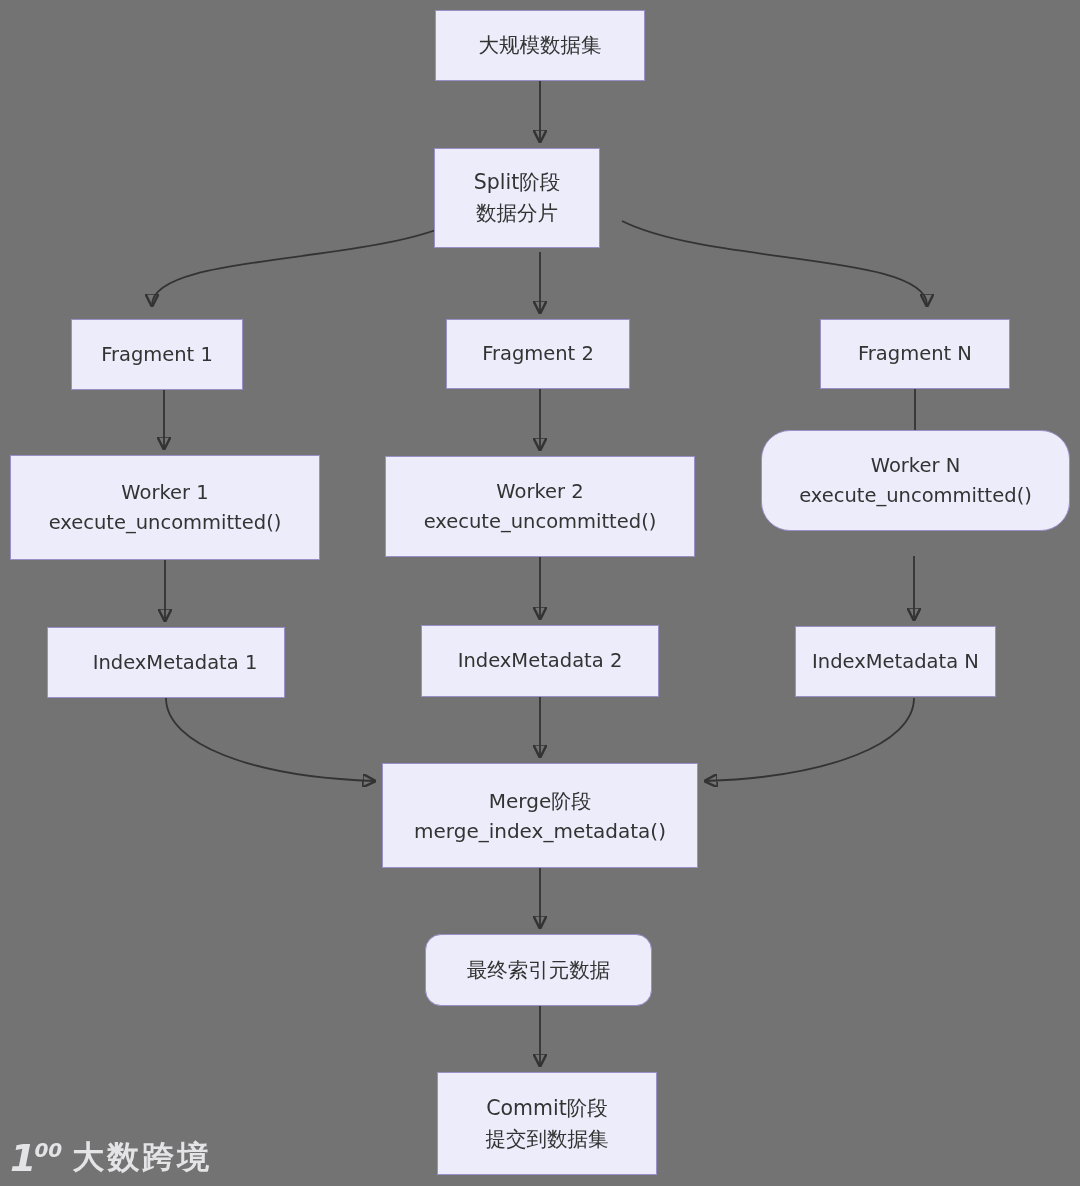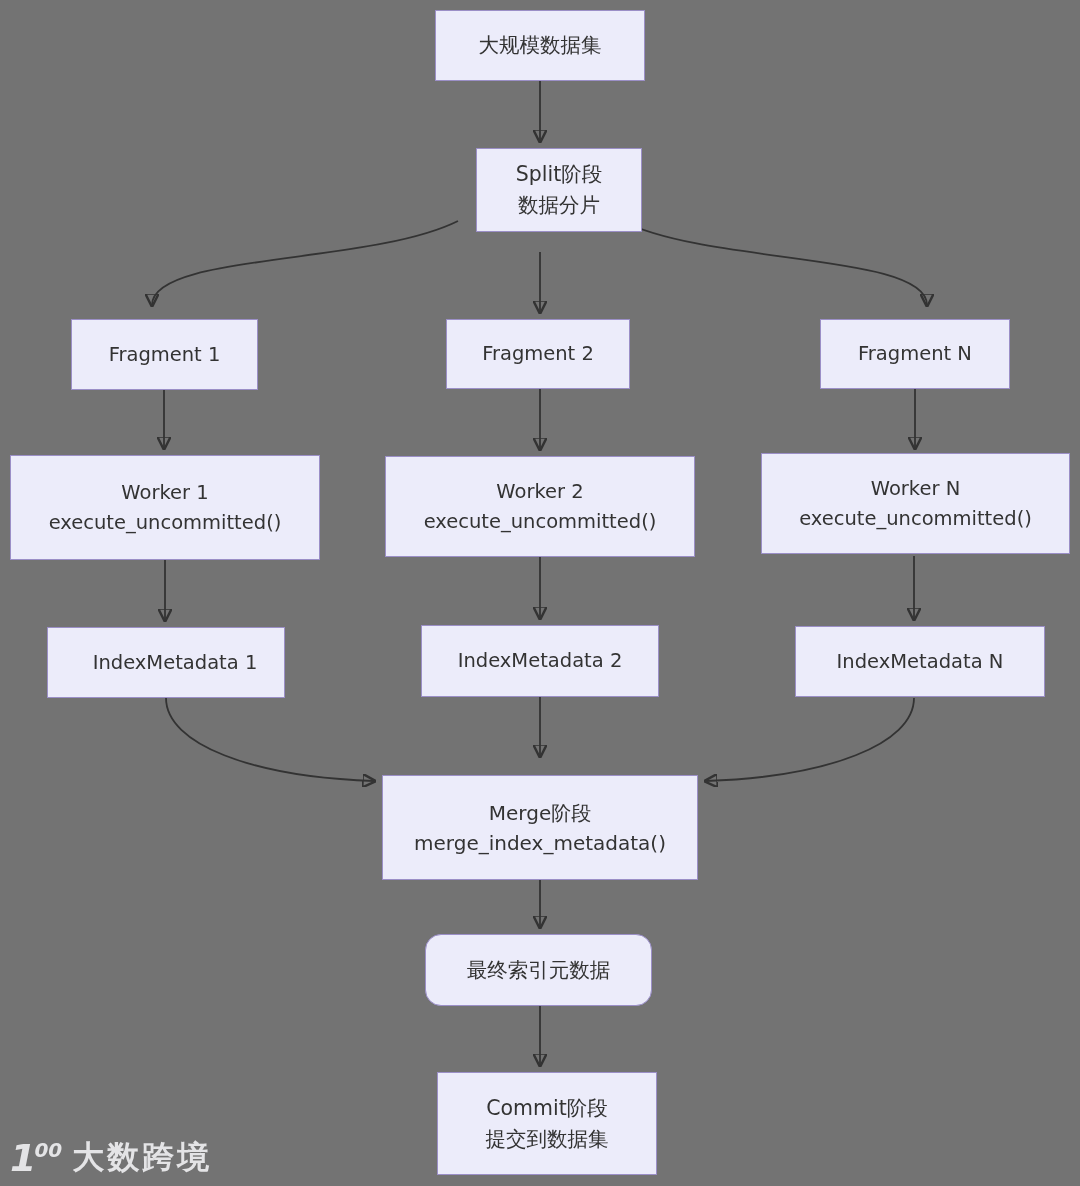--- a/index.html
+++ b/index.html
@@ -101,26 +101,26 @@
     <path d="M540,697 L540,756" marker-end="url(#arrow)"></path>
     <path d="M914,698 C914,744 828,777 706,781" marker-end="url(#arrow)"></path>
     <path d="M540,868 L540,927" marker-end="url(#arrow)"></path>
     <path d="M540,1006 L540,1065" marker-end="url(#arrow)"></path>
   </svg>
 
   <div class="node" style="left:435px; top:10px; width:210px; height:71px; font-size:20.5px;">
     <span class="line">大规模数据集</span>
   </div>
 
-  <div class="node" style="left:476px; top:148px; width:166px; height:84px; font-size:20.5px;">
+  <div class="node" style="left:434px; top:148px; width:166px; height:100px; font-size:20.5px;">
     <span class="line">Split阶段</span>
     <span class="line">数据分片</span>
   </div>
 
-  <div class="node" style="left:71px; top:319px; width:187px; height:71px;">
+  <div class="node" style="left:71px; top:319px; width:172px; height:71px;">
     <span class="line">Fragment 1</span>
   </div>
 
   <div class="node" style="left:446px; top:319px; width:184px; height:70px;">
     <span class="line">Fragment 2</span>
   </div>
 
   <div class="node" style="left:820px; top:319px; width:190px; height:70px;">
     <span class="line">Fragment N</span>
   </div>
@@ -128,38 +128,38 @@
   <div class="node" style="left:10px; top:455px; width:310px; height:105px;">
     <span class="line">Worker 1</span>
     <span class="line">execute_uncommitted()</span>
   </div>
 
   <div class="node" style="left:385px; top:456px; width:310px; height:101px;">
     <span class="line">Worker 2</span>
     <span class="line">execute_uncommitted()</span>
   </div>
 
-  <div class="node" style="left:761px; top:453px; width:309px; height:101px;">
+  <div class="node" style="left:761px; top:430px; width:309px; height:101px;border-radius:29px;">
     <span class="line">Worker N</span>
     <span class="line">execute_uncommitted()</span>
   </div>
 
   <div class="node" style="left:47px; top:627px; width:238px; height:71px;padding-left:18px;">
     <span class="line">IndexMetadata 1</span>
   </div>
 
   <div class="node" style="left:421px; top:625px; width:238px; height:72px;">
     <span class="line">IndexMetadata 2</span>
   </div>
 
-  <div class="node" style="left:795px; top:626px; width:250px; height:71px;">
+  <div class="node" style="left:795px; top:626px; width:201px; height:71px;">
     <span class="line">IndexMetadata N</span>
   </div>
 
-  <div class="node" style="left:382px; top:763px; width:316px; height:105px; font-size:20px;margin-top:12px;">
+  <div class="node" style="left:382px; top:763px; width:316px; height:105px; font-size:20px;">
     <span class="line">Merge阶段</span>
     <span class="line">merge_index_metadata()</span>
   </div>
 
   <div class="node" style="left:425px; top:934px; width:227px; height:72px; font-size:20.5px;border-radius:16px;">
     <span class="line">最终索引元数据</span>
   </div>
 
   <div class="node" style="left:437px; top:1072px; width:220px; height:103px; font-size:20.5px;">
     <span class="line">Commit阶段</span>

